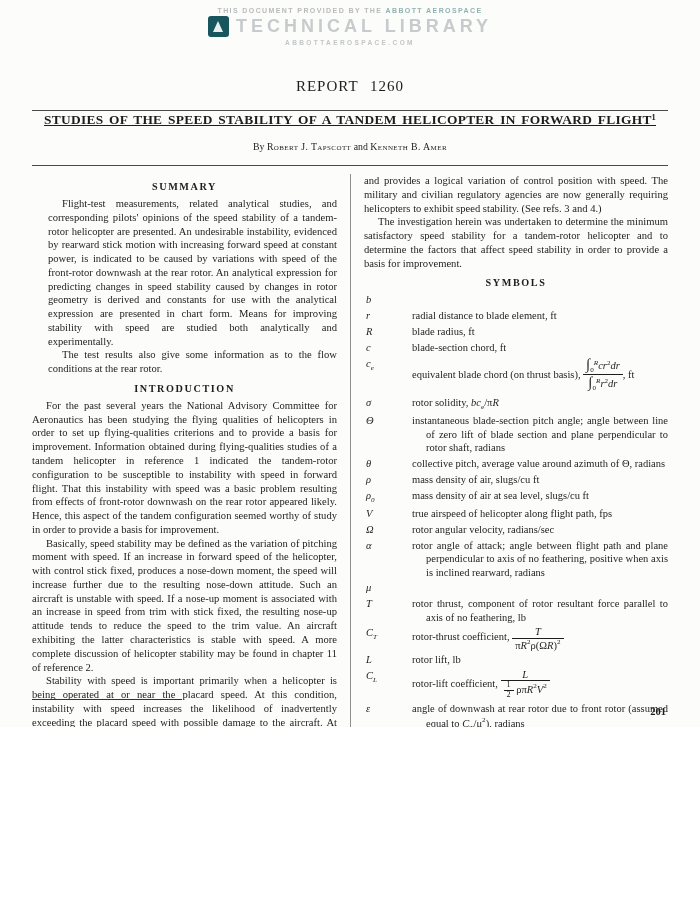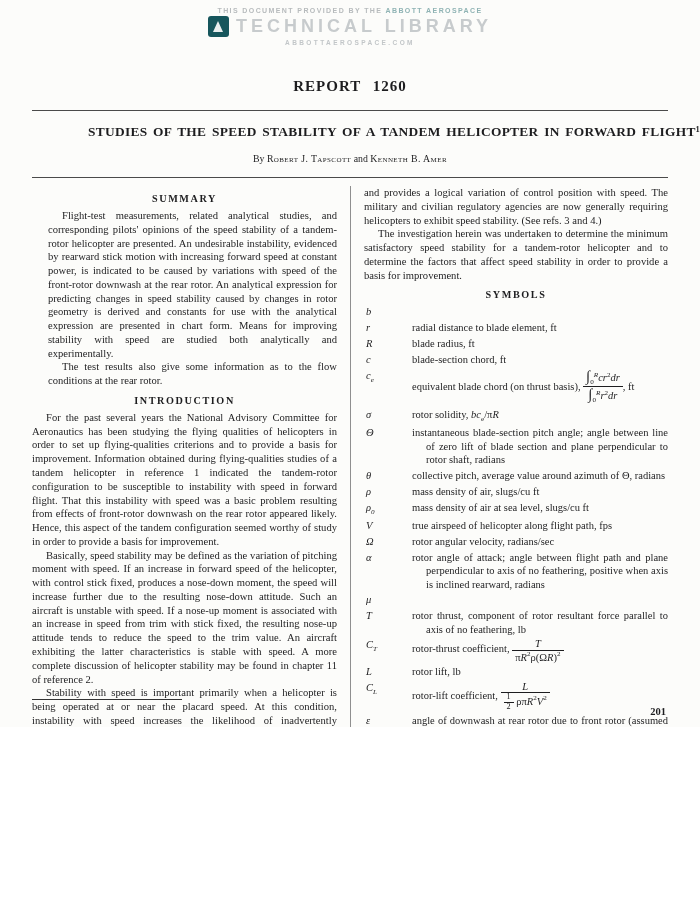--- a/index.html
+++ b/index.html
@@ -12,24 +12,24 @@
   .banner{text-align:center;padding-top:7px;font-family:"Liberation Sans",sans-serif;}
   .banner-line1{font-size:7px;letter-spacing:1.4px;color:#b7bbbd;font-weight:bold;}
   .banner-line1 .hl{color:#8fb3b4;}
   .banner-wordmark{display:flex;align-items:center;justify-content:center;gap:7px;margin-top:2px;}
   .logo-box{width:21px;height:21px;border-radius:3px;background:#16565c;position:relative;flex:none;}
   .logo-box:after{content:"";position:absolute;left:5px;top:5px;
     border-left:5.5px solid transparent;border-right:5.5px solid transparent;border-bottom:11px solid #e8eeee;}
   .wordmark-text{font-size:18px;font-weight:bold;letter-spacing:4px;color:#c7cbcd;}
   .banner-line3{font-size:6.5px;letter-spacing:2.4px;color:#c2c6c8;margin-top:2px;font-weight:bold;}
   
-  .report-number{text-align:center;font-size:15px;font-weight:bold;letter-spacing:1px;word-spacing:7px;margin-top:32px;}
+  .report-number{text-align:center;font-size:15px;font-weight:normal;letter-spacing:1px;word-spacing:7px;margin-top:32px;}
   .rule{border:none;border-top:1px solid #4a4a4a;margin:0 32px;}
   .rule-top{margin-top:15px;}
-  .page-title{text-align:right;font-size:13.4px;font-weight:bold;letter-spacing:.3px;word-spacing:2px;margin-top:13px;}
+  .page-title{text-align:center;font-size:13.4px;font-weight:bold;letter-spacing:.3px;word-spacing:2px;margin-top:1px;text-decoration:underline;}
   .byline{text-align:center;font-size:9.8px;margin-top:13px;}
   .byline .sc{font-variant:small-caps;letter-spacing:.4px;}
   .rule-mid{margin-top:13px;}
   
   .content{display:flex;margin:8px 32px 0 32px;}
   .col{width:50%;box-sizing:border-box;}
   .col-left{padding-right:13px;}
   .col-right{border-left:1px solid #8f8f8f;padding-left:13px;}
   .heading{text-align:center;font-weight:bold;font-size:10.2px;letter-spacing:1.6px;margin:7px 0 5px 0;}
   .para{margin:0;font-size:10.6px;line-height:1.30;text-align:justify;text-indent:14px;}

